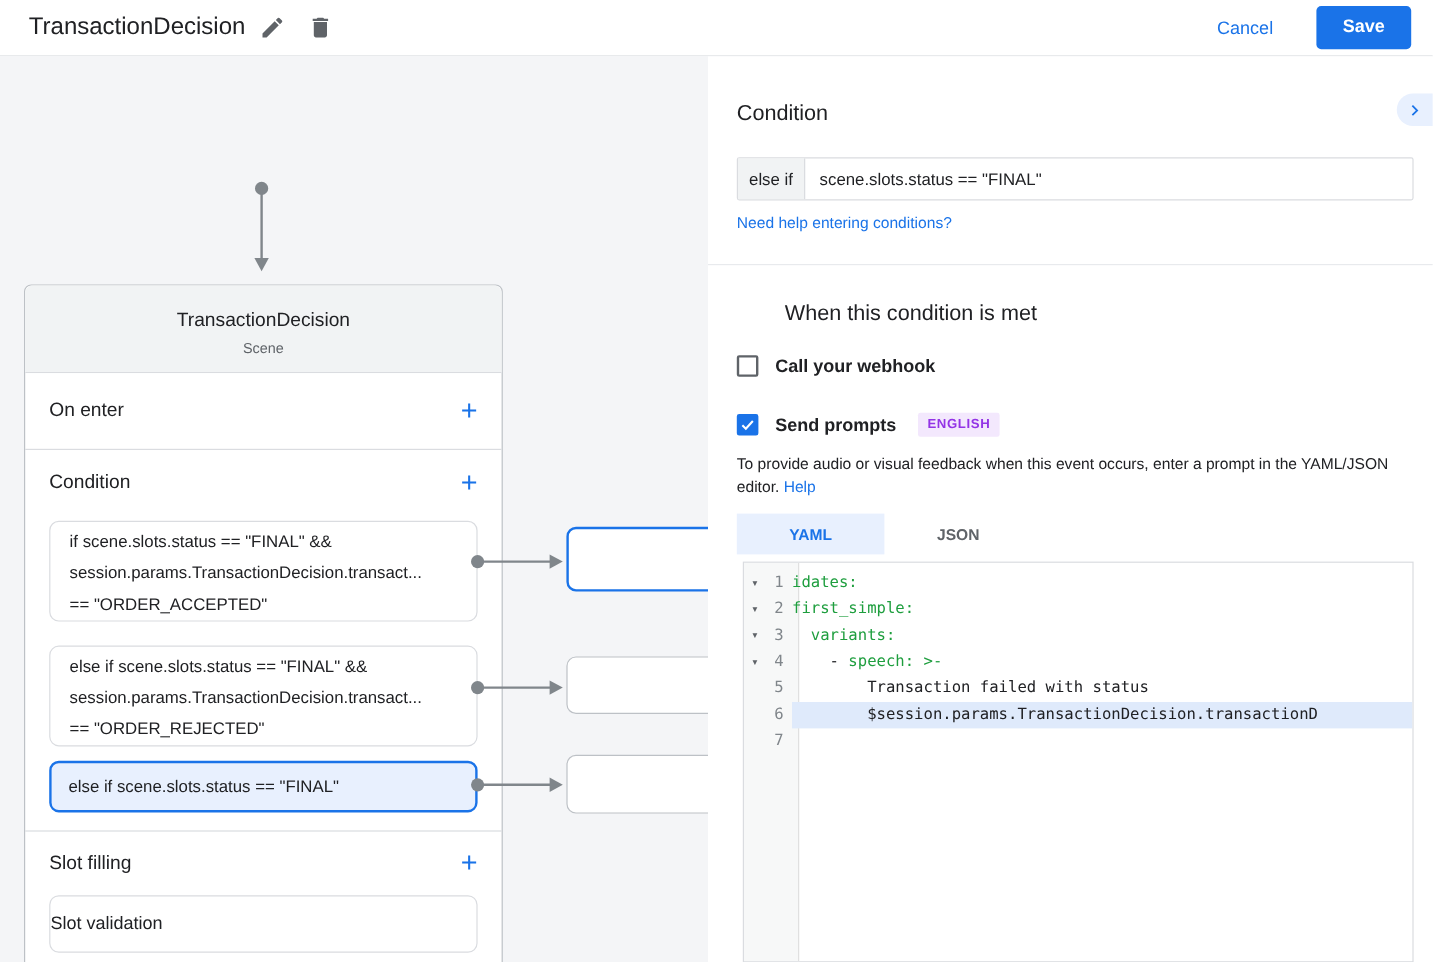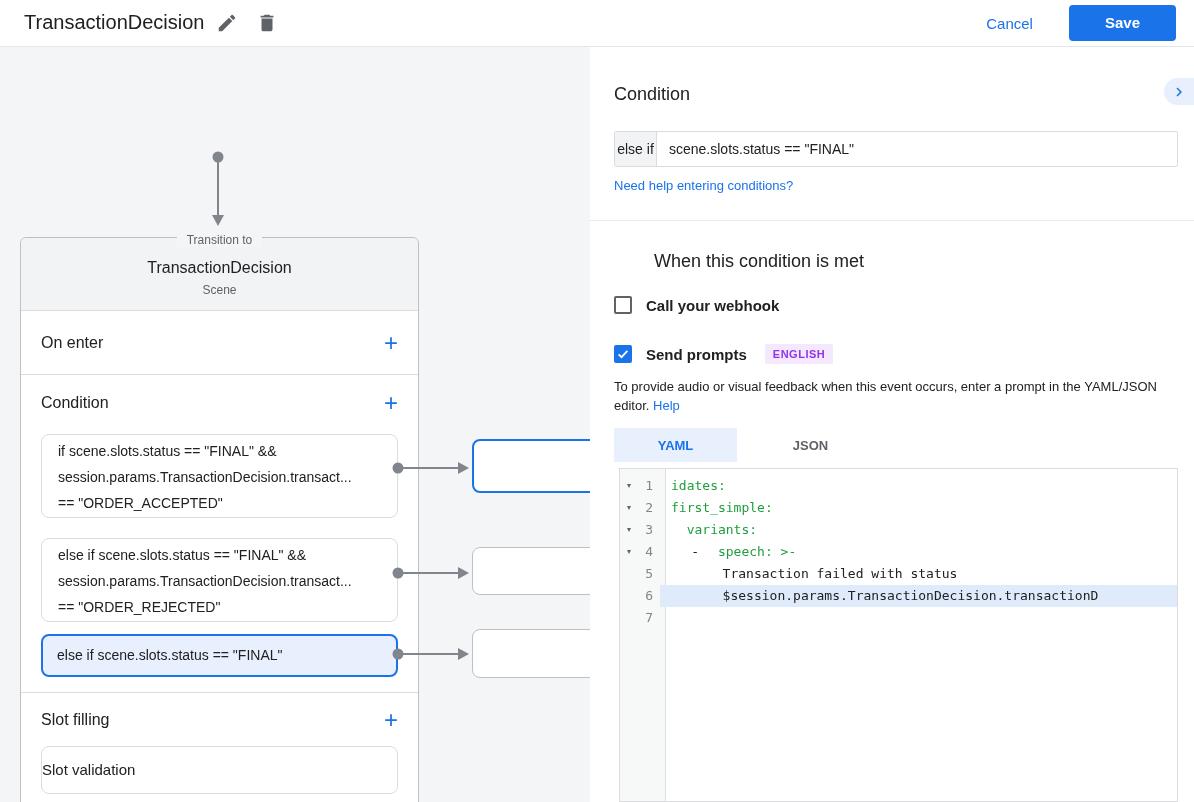--- a/index.html
+++ b/index.html
@@ -8,21 +8,21 @@
 
   
   .topbar { position:relative; height:47px; background:#fff; border-bottom:1px solid #e3e5e8; }
   .topbar-title { position:absolute; left:24px; top:11px; font-size:20px; color:#202124; }
   .topbar-icons { position:absolute; left:216px; top:12px; display:flex; gap:18px; }
   .icon-btn { width:22px; height:22px; color:#5f6368; cursor:pointer; }
   .icon-btn svg { width:22px; height:22px; fill:#5f6368; }
   .topbar-actions { position:absolute; right:18px; top:5px; display:flex; align-items:center; gap:36px; height:36px; }
   .btn-text { color:#1a73e8; font-size:15px; font-weight:400; cursor:pointer; }
   .btn-primary { background:#1a73e8; color:#fff; font-size:15px; font-weight:700; border:none;
-    border-radius:4px; padding:0 36px; height:36px; line-height:36px; cursor:pointer; }
+    border-radius:4px; padding:0 22px; height:36px; line-height:36px; cursor:pointer; }
 
   
   .main { position:relative; width:1194px; height:755px; }
 
   
   .diagram { position:absolute; left:0; top:0; width:590px; height:755px; background:#f4f5f7; overflow:hidden; }
 
   .fieldset-box { position:absolute; border:1px solid #bdc1c6; border-radius:6px; background:#fff; }
   .legend { position:absolute; top:-8px; left:0; right:0; text-align:center; pointer-events:none; }
   .legend span { display:inline-block; background:#f4f5f7; padding:0 10px; font-size:12px; color:#5f6368; }
@@ -60,53 +60,53 @@
   
   .panel { position:absolute; left:590px; top:0; width:604px; height:755px; background:#fff; }
   .panel-abs { position:absolute; }
   .panel-h { font-size:18px; color:#202124; }
   .chev-btn { position:absolute; right:0; top:31px; width:30px; height:27px; background:#e8f0fe;
     border-radius:14px 0 0 14px; cursor:pointer; display:flex; align-items:center; justify-content:center; }
   .chev-btn svg { width:18px; height:18px; fill:#1a73e8; }
 
   .cond-input-row { left:24px; top:84px; width:564px; height:36px; display:flex;
     border:1px solid #dadce0; border-radius:2px; background:#fff; }
-  .cond-prefix { width:42px; background:#f1f3f4; border-right:1px solid #dadce0;
+  .cond-prefix { width:56px; background:#f1f3f4; border-right:1px solid #dadce0;
     font-size:14px; color:#202124; display:flex; align-items:center; justify-content:center;text-align:right; }
   .cond-value { flex:1; border:none; outline:none; font-size:14px; color:#202124; padding:0 12px;
     font-family:"Liberation Sans", sans-serif; background:transparent; }
 
   .link { color:#1a73e8; font-size:13px; cursor:pointer; text-decoration:none; }
   .divider { left:0; top:173px; width:604px; height:1px; background:#e8eaed; }
 
   .check-row { display:flex; align-items:center; }
   .checkbox { width:18px; height:18px; border:2px solid #5f6368; border-radius:2px; background:#fff; cursor:pointer; flex:none; }
   .checkbox.checked { border-color:#1a73e8; background:#1a73e8; color:#fff; display:flex;
     align-items:center; justify-content:center; }
   .checkbox.checked svg { width:14px; height:14px; fill:none; stroke:#fff; stroke-width:3; }
   .check-label { margin-left:14px; font-size:15px; font-weight:700; color:#202124; }
   .lang-badge { margin-left:18px; background:#f3e8fd; color:#9334e6; font-size:11px; font-weight:700;
     letter-spacing:0.5px; padding:4px 8px; border-radius:2px; }
 
   .desc { left:24px; top:330px; width:566px; font-size:13px; line-height:19px; color:#202124; }
 
-  .tabs { left:24px; top:381px; display:flex;gap:12px; }
+  .tabs { left:24px; top:381px; display:flex; }
   .tab { width:123px; height:34px; display:flex; align-items:center; justify-content:center;
     font-size:13px; font-weight:700; color:#5f6368; cursor:pointer; }
   .tab.active { background:#e8f0fe; color:#1a73e8; }
 
   .editor { left:29px; top:421px; width:559px; height:334px; border:1px solid #dadce0; background:#fff; overflow:hidden; }
   .gutter-bg { position:absolute; left:0; top:0; width:46px; height:100%; background:#f7f8f8; border-right:1px solid #e0e0e0; }
   .ed-lines { position:absolute; left:0; top:6px; width:100%; }
   .ed-row { display:flex; height:22px; line-height:22px; font-family:"DejaVu Sans Mono", monospace; font-size:13px; }
   .ed-fold { width:18px; text-align:center; color:#5f6368; font-size:8px; flex:none; cursor:pointer; font-family:"Liberation Sans",sans-serif; }
   .ed-num { width:22px; text-align:right; color:#80868b; flex:none; padding-right:7px; }
   .ed-code { flex:1; white-space:pre; overflow:hidden; color:#202124; }
   .ed-row.hl .ed-code { background:#dfeafb; }
-  .tok-key { color:#1e9e3e;margin-left:11px; }
+  .tok-key { color:#1e9e3e; }
   .tok-plain { color:#202124; }
 </style>
 </head>
 <body>
 
 <div class="topbar">
   <div class="topbar-title">TransactionDecision</div>
   <div class="topbar-icons">
     <span class="icon-btn">
       <svg viewBox="0 0 24 24">
@@ -124,21 +124,20 @@
     <button class="btn-primary">Save</button>
   </div>
 </div>
 
 <div class="main">
 
   <div class="diagram">
 
 
     <div class="fieldset-box scene-card">
-      <div class="legend"><span>Transition to</span></div>
       <div class="scene-head">
         <div class="scene-head-title">TransactionDecision</div>
         <div class="scene-head-sub">Scene</div>
       </div>
 
       <div class="card-row row-onenter">
         <span class="row-label">On enter</span>
         <span class="plus">+</span>
       </div>
 

